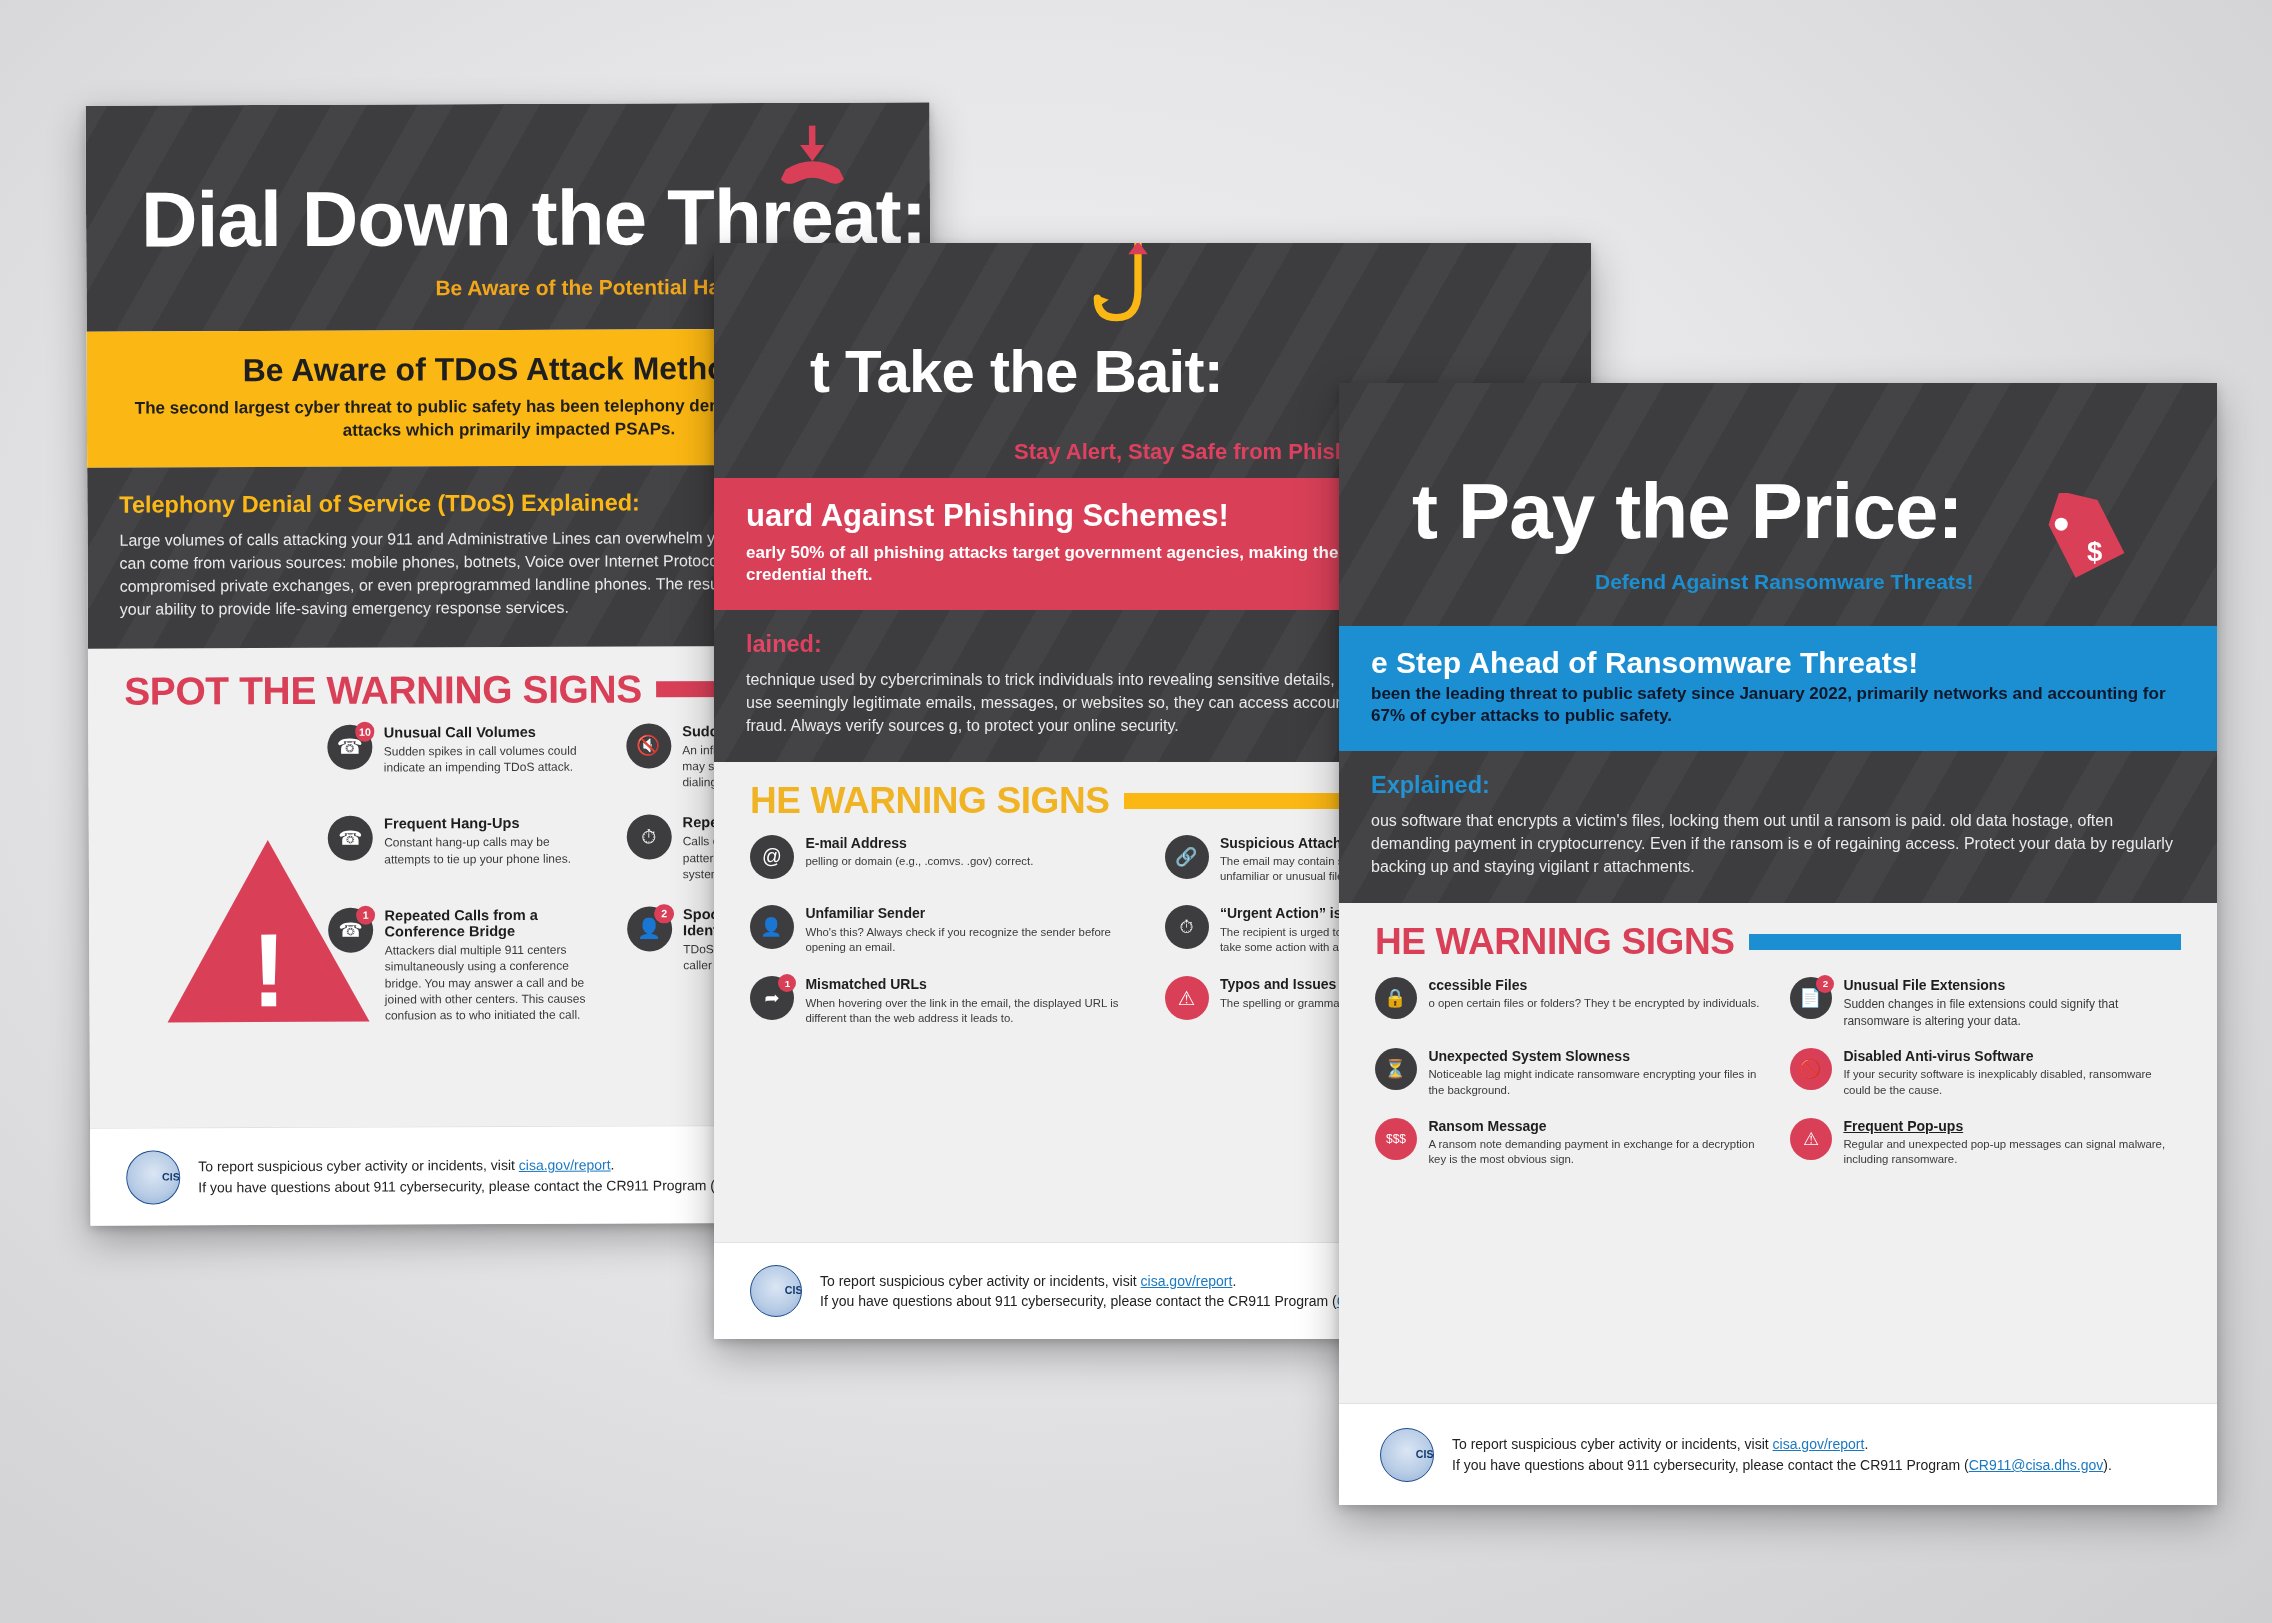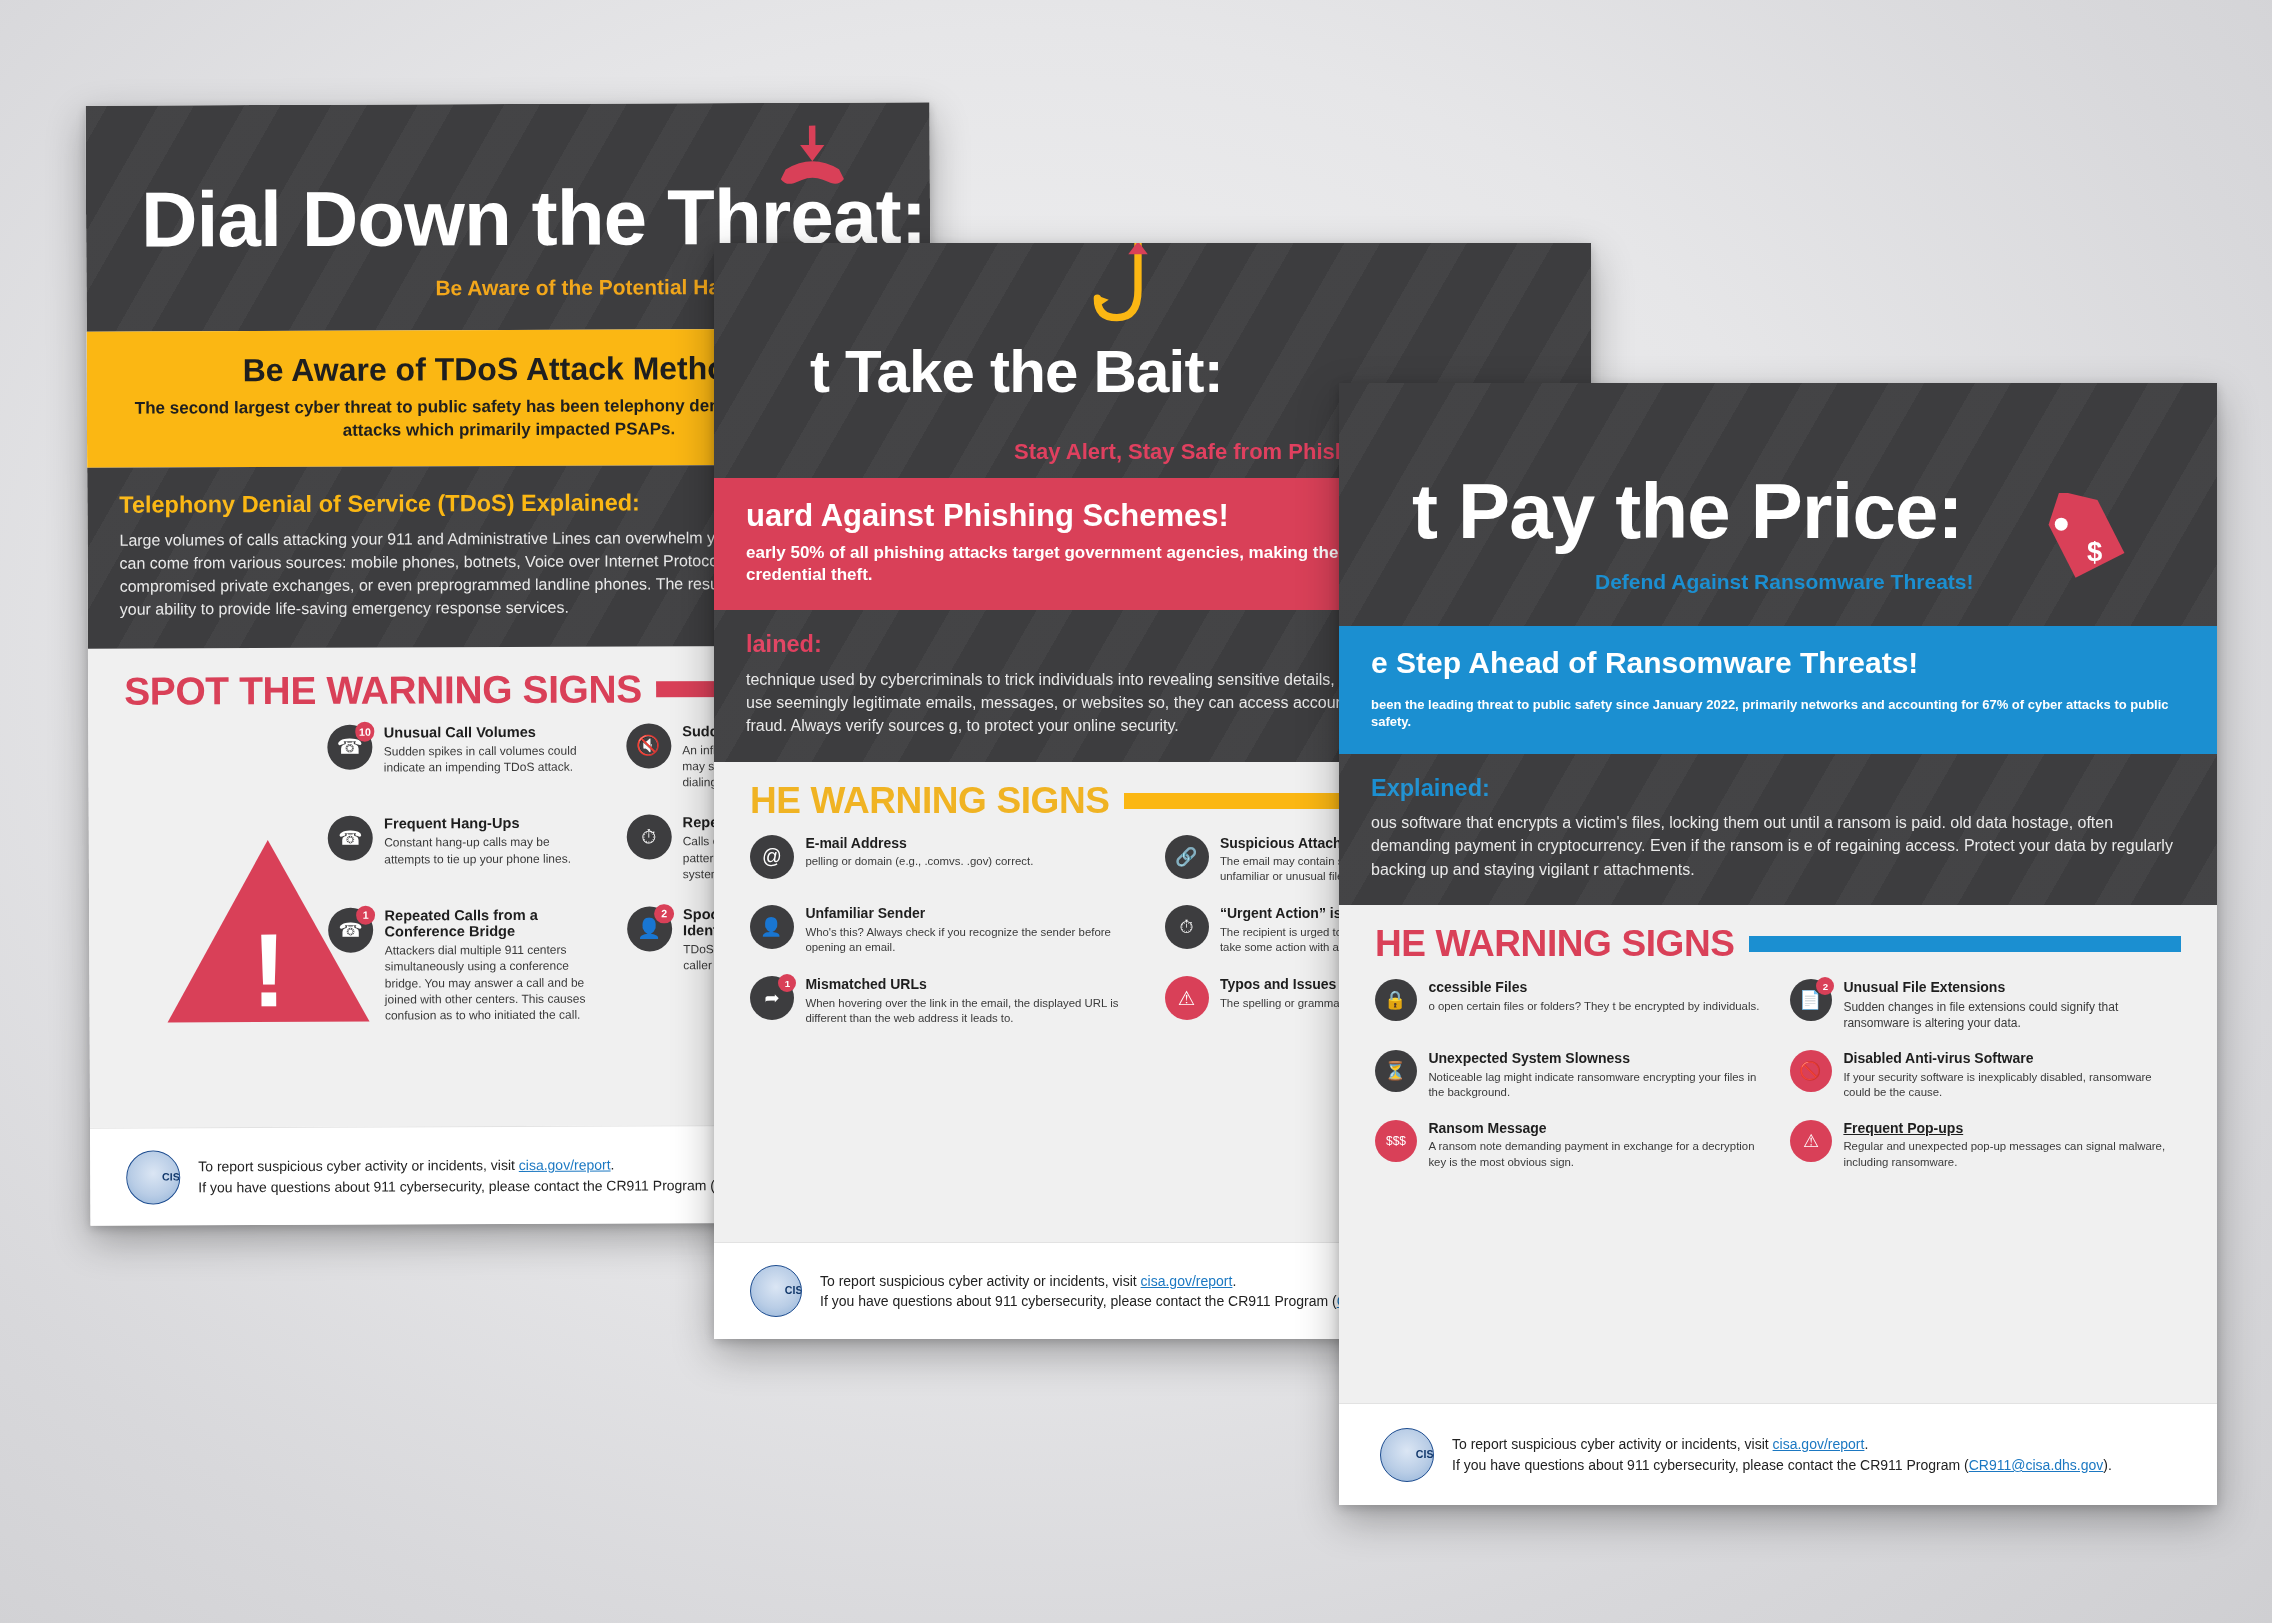--- a/index.html
+++ b/index.html
@@ -205,21 +205,21 @@
   #p2 .bodyarea { background: #f0f0f0; flex: 1; }
   #p2 .signs { padding: 9.7px 36px 0 36px; column-gap: 24px; row-gap: 21px; }
 
   
   #p3 { left: 1339px; top: 383px; width: 878px; height: 1122px; }
   #p3 .hdr { height: 243px; }
   #p3 .title { position: absolute; left: 73px; top: 89px; font-size: 78px; }
   #p3 .subtitle { position: absolute; left: 256px; top: 187px; font-size: 21px; color: #1b8fd1; }
   #p3 .band { background: #1b8fd1; padding: 19.5px 32px 23px 32px; }
   #p3 .band h2 { font-size: 30px; color: #ffffff; }
-  #p3 .band p { font-size: 13px; color: #ffffff; margin-top: 16px; line-height: 1.35; }
+  #p3 .band p { font-size: 17px; color: #0f172a; margin-top: 3px; line-height: 1.35; }
   #p3 .explain { padding: 21px 32px 24px 32px; }
   #p3 .explain h3 { color: #1b8fd1; font-size: 23.5px; }
   #p3 .explain p { font-size: 16px; }
   #p3 .warnbar { padding: 18px 36px 3.2px 36px; }
   #p3 .wtitle { color: #d94058; font-size: 37px; }
   #p3 .rule { background: #1b8fd1; margin-left: 14.6px; height: 16px; }
   #p3 .bodyarea { background: #f0f0f0; flex: 1; }
   #p3 .signs { padding: 11.4px 36px 0 36px; column-gap: 24px; row-gap: 19.5px; }
 
   .pcol { display: flex; flex-direction: column; height: 100%; }

